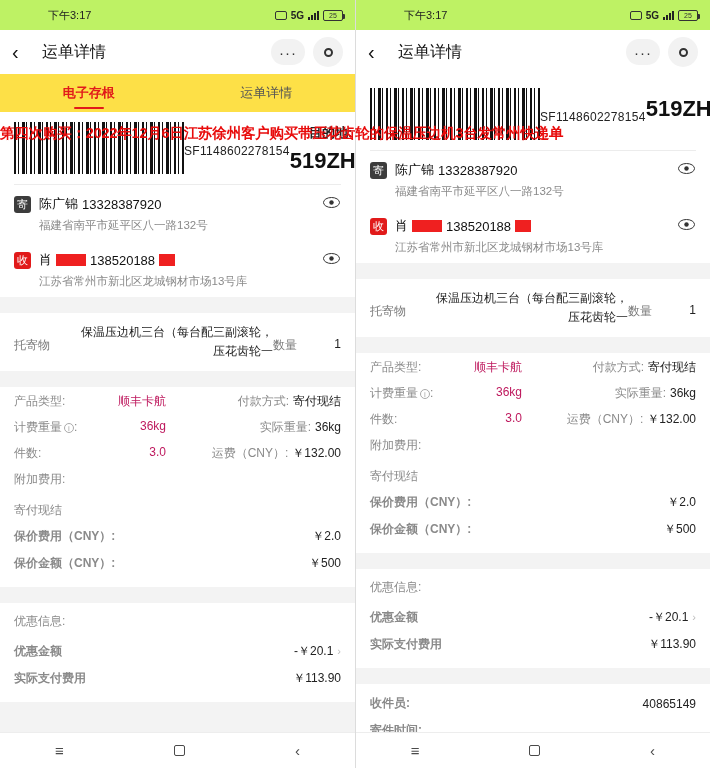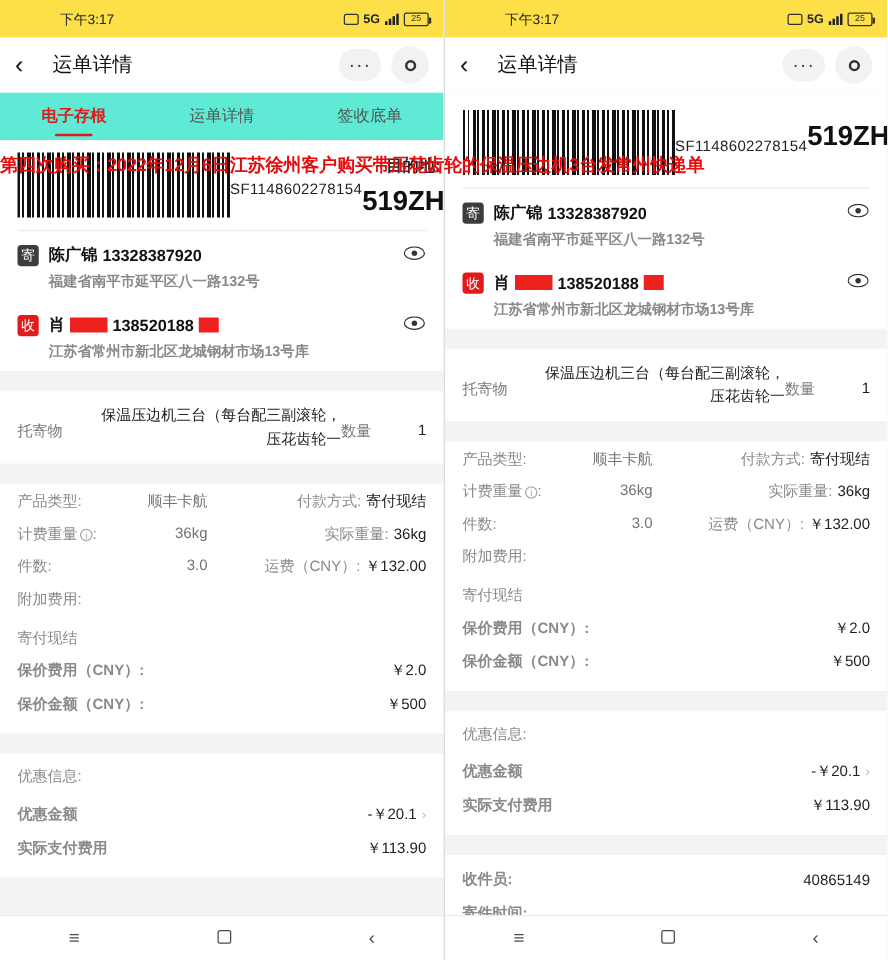--- a/index.html
+++ b/index.html
@@ -8,21 +8,21 @@
     background: #ffffff;
     font-family: "Liberation Sans", sans-serif;
     overflow: hidden;
   }
   .app { display: flex; width: 710px; height: 768px; }
   .panel { width: 355px; height: 768px; position: relative; background: #f3f3f3; overflow: hidden; }
   .panel + .panel { border-left: 1px solid #dcdcdc; }
 
   
   .statusbar {
-    height: 30px; background: #fde047; display: flex; align-items: center;
+    height: 30px; background: #bef264; display: flex; align-items: center;
     padding: 0 12px; font-size: 11px; color: #222;
   }
   .sb-time { flex: 0 0 auto; margin-left: 36px; }
   .sb-right { margin-left: auto; display: flex; align-items: center; gap: 4px; }
   .sb-sq { width: 12px; height: 9px; border: 1px solid #333; border-radius: 2px; display:inline-block; }
   .sb-5g { font-size: 10px; font-weight: bold; }
   .bars { display: inline-flex; align-items: flex-end; gap: 1px; height: 10px; }
   .bars i { display:block; width: 2px; background:#222; }
   .bars i:nth-child(1){height:3px}
   .bars i:nth-child(2){height:5px}
@@ -48,21 +48,21 @@
     display: flex; align-items: center; justify-content: center;
     font-size: 15px; color: #333; letter-spacing: 1px;
   }
   .circle-btn {
     width: 30px; height: 30px; border-radius: 50%; background: #f2f2f2;
     display: flex; align-items: center; justify-content: center;
   }
   .circle-btn .dot { width: 9px; height: 9px; border-radius: 50%; border: 2px solid #333; }
 
   
-  .tabs { height: 38px; background:#5eead4; display: flex; align-items: center; }
+  .tabs { height: 38px; background:#fde047; display: flex; align-items: center; }
   .tab {
     flex: 1; text-align: center; font-size: 13px; color: #555; position: relative;
     line-height: 38px;
   }
   .tab.active { color: #e11a1a; font-weight: 600; }
   .tab.active:after{
     content:""; position:absolute; left:50%; transform:translateX(-50%);
     bottom:3px; width:30px; height:2px; background:#e11a1a; border-radius:1px;
   }
 
@@ -89,42 +89,42 @@
   .dest-code { font-size: 22px; color:#111; font-weight: 700; margin-top: 6px; }
 
   
   .addr-row { display:flex; padding: 10px 14px 8px 14px; align-items: flex-start; }
   .tagbox {
     width: 17px; height: 17px; border-radius: 3px; color:#fff; font-size: 11px;
     display:flex; align-items:center; justify-content:center; flex: 0 0 auto; margin-top: 1px;
   }
   .tag-send { background: #3c3c3c; }
   .tag-recv { background: #e11a1a; }
-  .addr-main { flex: 1; margin-left: 8px; font-weight: bold; }
+  .addr-main { flex: 1; margin-left: 8px; }
   .addr-name { font-size: 13px; color:#111; display:flex; align-items:center; gap:4px; flex-wrap: wrap;}
   .redact { display:inline-block; background:#ef2020; height: 12px; vertical-align: middle; }
   .r-w30 { width: 30px; }
   .r-w16 { width: 16px; }
   .addr-detail { font-size: 11.5px; color:#8a8a8a; margin-top: 5px; }
   .eye { width: 20px; flex:0 0 auto; color:#333; display:flex; align-items:center; justify-content:center; margin-top:2px;}
 
   
   .goods { display:flex; padding: 10px 14px; align-items: flex-start; }
   .goods-label { width: 52px; font-size: 12px; color:#7a7a7a; padding-top: 14px; }
   .goods-val { flex: 1; font-size: 12px; color:#222; line-height: 19px; text-align: right; padding-left: 8px; }
   .goods-qtylabel { width: 40px; font-size: 12px; color:#7a7a7a; padding-top: 14px; }
   .goods-qty { width: 28px; text-align: right; font-size: 12px; color:#222; padding-top: 14px; }
 
   
   .kvwrap { padding: 6px 14px 10px 14px; }
   .kv { display:flex; align-items:flex-start; height: 26px; font-size: 12px; }
   .kv .k { color:#8a8a8a; }
   .kv .v { color:#222; }
   .kv .c1 { width: 78px; }
-  .kv .c2 { width: 74px; text-align: right; color:#737373; }
+  .kv .c2 { width: 74px; text-align: right; color:#be185d; }
   .kv .c3 { flex:1; text-align: right; padding-left: 8px; color:#8a8a8a; }
   .kv .c3 .vv { color:#222; margin-left: 4px; }
   .kv2 { display:flex; align-items:center; height: 27px; font-size: 12px; justify-content: space-between; }
   .kv2 .k { color:#8a8a8a;font-weight:bold; }
   .kv2 .v { color:#222; }
   .kv-note { font-size: 12px; color:#8a8a8a; height: 26px; line-height: 26px; }
   .info-i { display:inline-block; width:10px; height:10px; border:1px solid #aaa; border-radius:50%;
             font-size:8px; line-height:9px; text-align:center; color:#aaa; vertical-align: middle; margin-left:2px;}
 
   .sect-title { font-size: 12px; color:#8a8a8a; padding: 10px 14px 2px 14px; }
@@ -178,21 +178,20 @@
         <div class="pill">···</div>
         <div class="circle-btn">
             <span class="dot"></span>
           </div>
       </div>
     </div>
 
     <div class="tabs">
       <div class="tab active">电子存根</div>
       <div class="tab">运单详情</div>
-      <div class="tab">签收底单</div>
     </div>
 
     <div class="scroll-body">
 
       <div class="card first">
         <div class="barcode-block">
           <div class="barcode-left">
             <div class="barcode"></div>
             <div class="barcode-num">SF1148602278154</div>
           </div>

